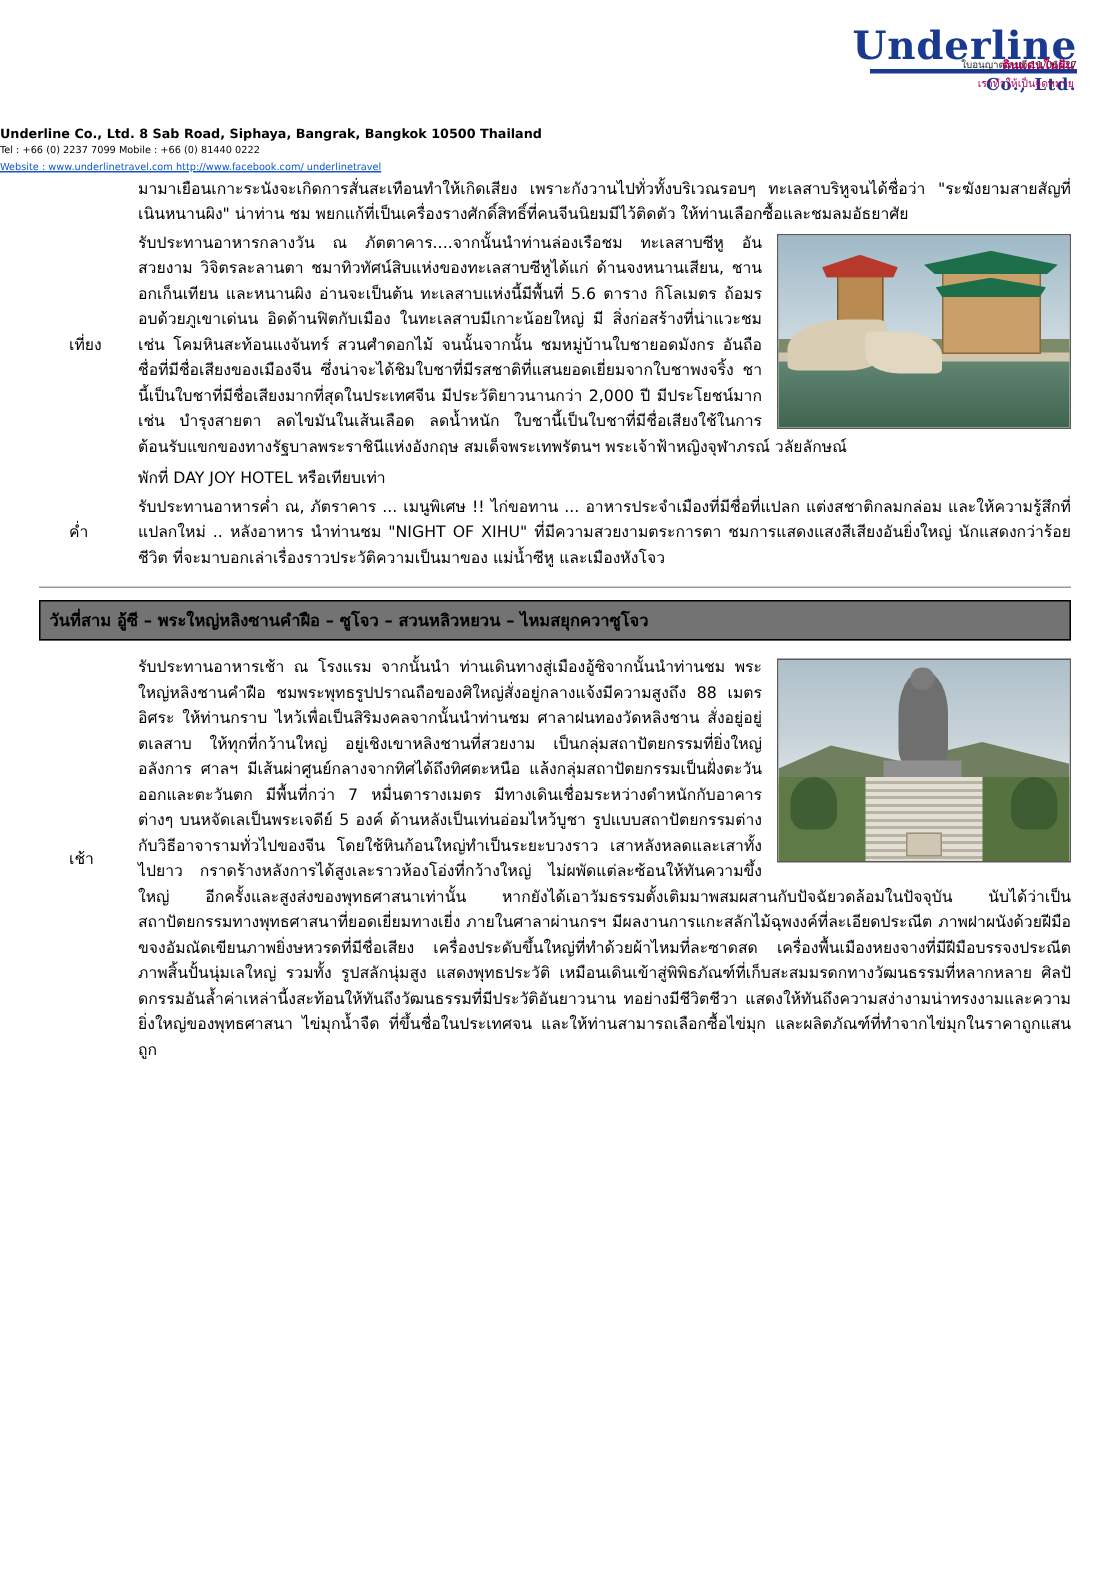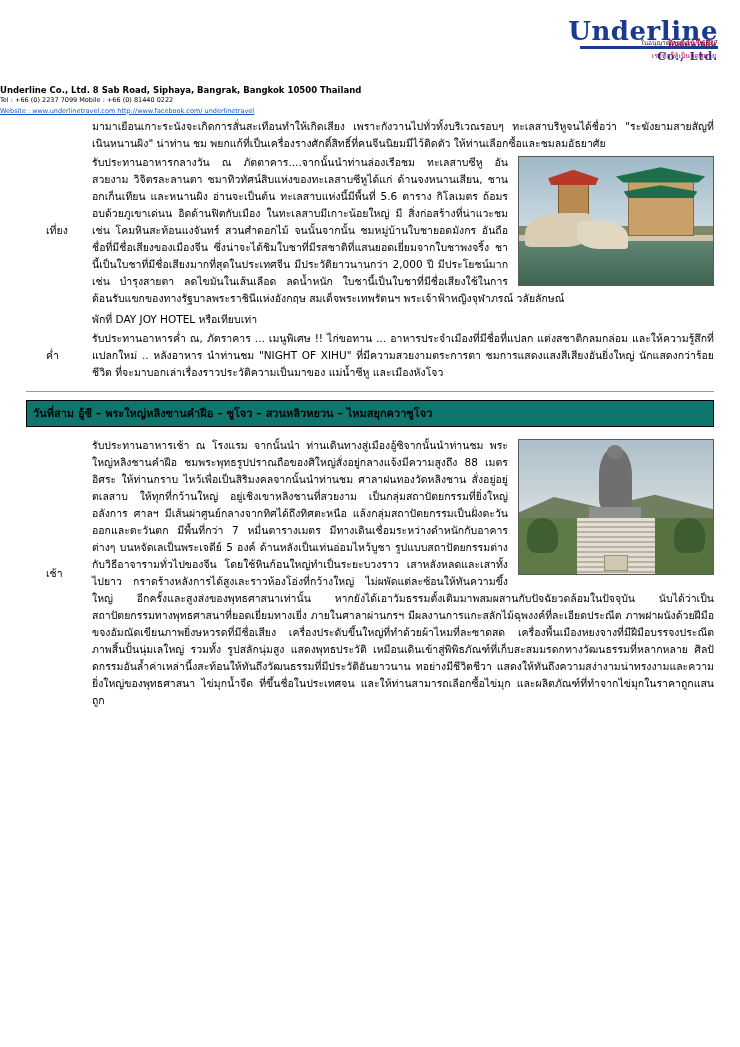--- a/index.html
+++ b/index.html
@@ -256,21 +256,21 @@
     margin: 10px 0 8px 0;
   }
 
   
   .day-bar {
     border: 1px solid #000;
     padding: 3px 6px 4px 6px;
     font-size: 11px;
     font-weight: bold;
     margin: 0 0 10px 0;
-    background: #0f766e;
+    background: #737373;
   }
 
   .hotel-line {
     font-size: 10.5px;
     margin-top: 2px;
   }
 
   .clear { clear: both; }
 </style>
 </head>

